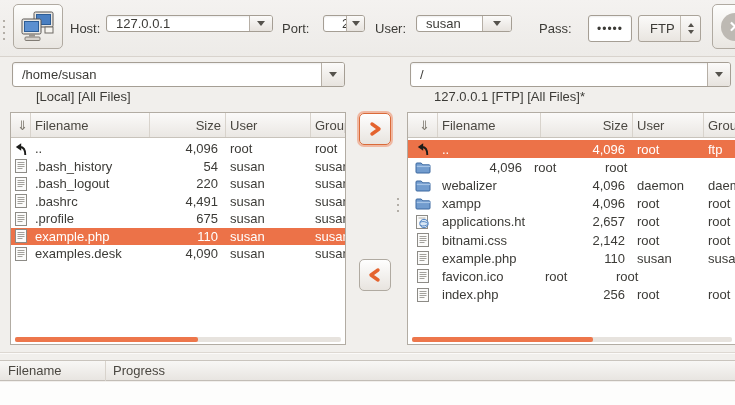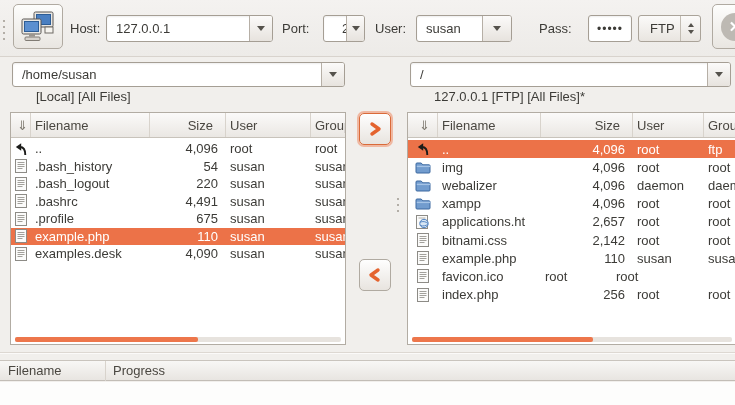--- a/index.html
+++ b/index.html
@@ -12,21 +12,21 @@
   .toolbar { position:absolute; left:0; top:0; width:735px; height:57px;
     background:linear-gradient(#f4f2f0,#edebe8); border-bottom:1px solid #d8d3cd; }
   .tb-grip { position:absolute; left:2px; top:18px; width:4px; height:22px;
     background-image:radial-gradient(circle,#b3aea7 1px,transparent 1.3px);
     background-size:4px 6px; }
   .connect-btn { position:absolute; left:13px; top:4px; width:50px; height:45px;
     border:1px solid #b0aaa1; border-radius:5px;
     background:linear-gradient(#fdfdfc,#e9e6e1); cursor:pointer;
     display:flex; align-items:center; justify-content:center; }
   .tb-label { position:absolute; top:21px; color:#3c3b37; }
-  .combo { position:absolute; top:15px; height:27px; background:#fff;
+  .combo { position:absolute; top:15px; height:17px; background:#fff;
     border:1px solid #a59e94; border-radius:3px; display:flex; align-items:stretch;
     box-shadow:inset 0 1px 2px rgba(0,0,0,.07); }
   .combo .val { flex:1; display:flex; align-items:center; padding-left:9px;
     white-space:nowrap; overflow:hidden; }
   .combo .arrow-btn { width:23px; border-left:1px solid #b6afa6;
     background:linear-gradient(#fbfaf9,#e7e3de); border-radius:0 2px 2px 0;
     display:flex; align-items:center; justify-content:center; }
   .tri-down { width:0; height:0; border-left:4px solid transparent;
     border-right:4px solid transparent; border-top:5px solid #55524c; }
   .entry { position:absolute; top:15px; height:27px; background:#fff;
@@ -53,21 +53,21 @@
   
   .path-combo { height:25px; top:62px; }
   .status-lbl { position:absolute; top:89px; white-space:nowrap;padding-left:24px; }
   .listframe { position:absolute; top:112px; height:233px; background:#fff;
     border:1px solid #b2aca3; overflow:hidden; }
   .lheader { display:flex; height:25px;
     background:linear-gradient(#fbfaf9,#eae7e3);
     border-bottom:1px solid #c8c3bb; color:#4a4741; }
   .lheader .hc { display:flex; align-items:center; padding-left:4px;
     border-right:1px solid #d8d3cc; white-space:nowrap; overflow:hidden; }
-  .lheader .hc.num { justify-content:flex-end; padding-right:12px; }
+  .lheader .hc.num { justify-content:flex-end; padding-right:4px; }
   .sort-glyph { color:#7d786f; font-size:13px; margin:0 auto; }
   .rows { padding-top:2px; }
   .frow { display:flex; align-items:center; height:17.5px; white-space:nowrap; }
   .rp .frow { height:18.2px; }
   .frow.sel { background:#ec7248; color:#fff; }
   .frow .c { overflow:hidden; white-space:nowrap; flex-shrink:0; }
   .c-icon { display:flex; align-items:center; justify-content:center; }
   .c-size { text-align:right; padding-right:8px; }
   .c-name, .c-user, .c-group { padding-left:4px; }
   .hscroll { position:absolute; bottom:2px; left:4px; right:4px; height:5px;
@@ -334,21 +334,20 @@
     <span class="c c-user w-user">root</span>
     <span class="c c-group w-group">ftp</span>
   </div>
         <div class="frow">
     <span class="c c-icon w-icon">
             <svg width="16" height="13" viewBox="0 0 16 13">
               <path d="M1 3 a1 1 0 0 1 1-1 h4.2 l1.6 1.8 h6.2 a1 1 0 0 1 1 1 v6.2 a1 1 0 0 1 -1 1 h-12 a1 1 0 0 1 -1-1 z" fill="#729cce" stroke="#3c69a0"></path>
               <path d="M1.8 5.4 h13.4" stroke="#a6c4e6" stroke-width="1.4"></path>
             </svg>
           </span>
-    <span class="c c-name w-name">img</span>
     <span class="c c-size w-size">4,096</span>
     <span class="c c-user w-user">root</span>
     <span class="c c-group w-group">root</span>
   </div>
         <div class="frow">
     <span class="c c-icon w-icon">
             <svg width="16" height="13" viewBox="0 0 16 13">
               <path d="M1 3 a1 1 0 0 1 1-1 h4.2 l1.6 1.8 h6.2 a1 1 0 0 1 1 1 v6.2 a1 1 0 0 1 -1 1 h-12 a1 1 0 0 1 -1-1 z" fill="#729cce" stroke="#3c69a0"></path>
               <path d="M1.8 5.4 h13.4" stroke="#a6c4e6" stroke-width="1.4"></path>
             </svg>

